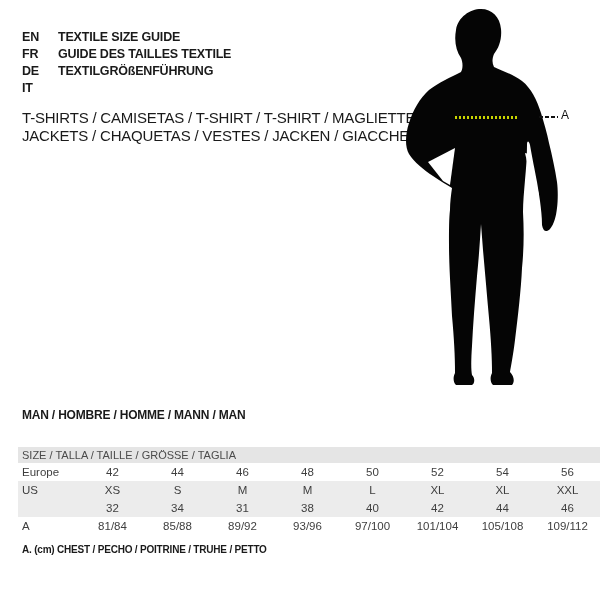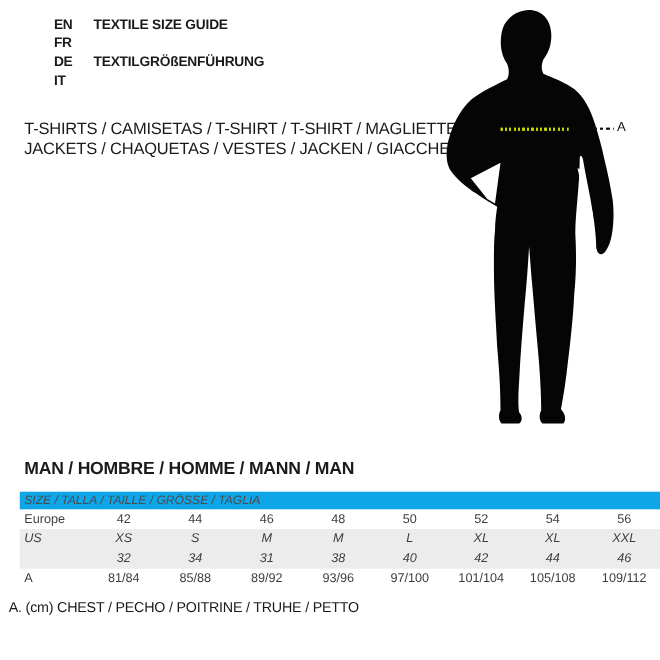--- a/index.html
+++ b/index.html
@@ -1,64 +1,65 @@
 <!DOCTYPE html>
 <html style="--accent: #c8d400;"><head>
 <meta charset="utf-8">
 <style>
   html,body{margin:0;padding:0;background:#fff;}
   #stage{position:relative;width:600px;height:600px;background:#ffffff;overflow:hidden;
          font-family:"Liberation Sans",sans-serif;color:#1a1a1a;}
 
   
-  .lang-table{position:absolute;left:22px;top:13px;margin-left:27px;}
+  .lang-table{position:absolute;left:22px;top:28px;}
   .lang-row{display:flex;height:17px;align-items:center;}
   .lang-code{width:36px;font-size:12.5px;font-weight:700;letter-spacing:-0.2px;}
   .lang-label{font-size:12.5px;font-weight:700;letter-spacing:-0.2px;white-space:nowrap;}
 
   
   .products{position:absolute;left:22px;top:109px;}
   .product-line{font-size:15px;font-weight:400;letter-spacing:-0.2px;line-height:18px;white-space:nowrap;}
 
   
   .figure-svg{position:absolute;left:398px;top:4px;}
   .dash-yellow{position:absolute;left:455px;top:116px;width:62px;height:3px;
     background:repeating-linear-gradient(90deg,var(--accent,#c8d400) 0 2px,transparent 2px 4px);}
   .dash-black{position:absolute;left:539px;top:116px;width:19px;height:2px;
     background:repeating-linear-gradient(90deg,#111 0 3.5px,transparent 3.5px 6px);}
   .measure-a{position:absolute;left:561px;top:108px;font-size:12px;font-weight:400;color:#111;}
 
   
-  .section-title{position:absolute;left:22px;top:418px;font-size:16px;font-weight:700;letter-spacing:-0.2px;white-space:nowrap;}
+  .section-title{position:absolute;left:22px;top:408px;font-size:12px;font-weight:700;letter-spacing:-0.2px;white-space:nowrap;}
 
   
   .size-header{position:absolute;left:18px;top:447px;width:582px;height:16px;background:#c6c6c6;
     font-size:11px;color:#4b4b4b;display:flex;align-items:center;padding-left:4px;box-sizing:border-box;white-space:nowrap;}
   .size-table{position:absolute;left:18px;top:463px;width:582px;}
   .size-row{display:grid;grid-template-columns:62px repeat(8,1fr);height:18px;align-items:center;
     font-size:11.5px;color:#3e3e3e;}
-  .size-row.shade{background:#ececec;font-style:italic;}
+  .size-row.shade{background:#ececec;}
   .row-label{padding-left:4px;text-align:left;}
   .row-val{text-align:center;}
 
   
-  .footnote{position:absolute;left:8px;top:544px;font-size:13px;font-weight:400;letter-spacing:-0.2px;white-space:nowrap;}
+  .footnote{position:absolute;left:22px;top:544px;font-size:10px;font-weight:700;letter-spacing:-0.2px;white-space:nowrap;}
 </style>
 </head>
 <body>
 
 <div id="stage">
 
   <div class="lang-table">
     <div class="lang-row">
       <span class="lang-code">EN</span>
       <span class="lang-label">TEXTILE SIZE GUIDE</span>
     </div>
     <div class="lang-row">
       <span class="lang-code">FR</span>
+      <span class="lang-label">GUIDE DES TAILLES TEXTILE</span>
     </div>
     <div class="lang-row">
       <span class="lang-code">DE</span>
       <span class="lang-label">TEXTILGRÖßENFÜHRUNG</span>
     </div>
     <div class="lang-row">
       <span class="lang-code">IT</span>
     </div>
   </div>
 
@@ -116,21 +117,21 @@
     <polygon fill="#ffffff" points="30,158 57,144 52,181 45,177"></polygon>
     <polygon fill="#ffffff" points="127,149 131,150 141,191 137,192"></polygon>
   </svg>
 
   <div class="dash-yellow"></div>
   <div class="dash-black"></div>
   <div class="measure-a">A</div>
 
   <div class="section-title">MAN / HOMBRE / HOMME / MANN / MAN</div>
 
-  <div class="size-header" style="background: #0ea5e9; font-style: italic;">SIZE / TALLA / TAILLE / GRÖSSE / TAGLIA</div>
+  <div class="size-header" style="background: #e5e5e5;">SIZE / TALLA / TAILLE / GRÖSSE / TAGLIA</div>
   <div class="size-table">
 
     <div class="size-row">
       <span class="row-label">Europe</span>
       <span class="row-val">42</span>
       <span class="row-val">44</span>
       <span class="row-val">46</span>
       <span class="row-val">48</span>
       <span class="row-val">50</span>
       <span class="row-val">52</span>

